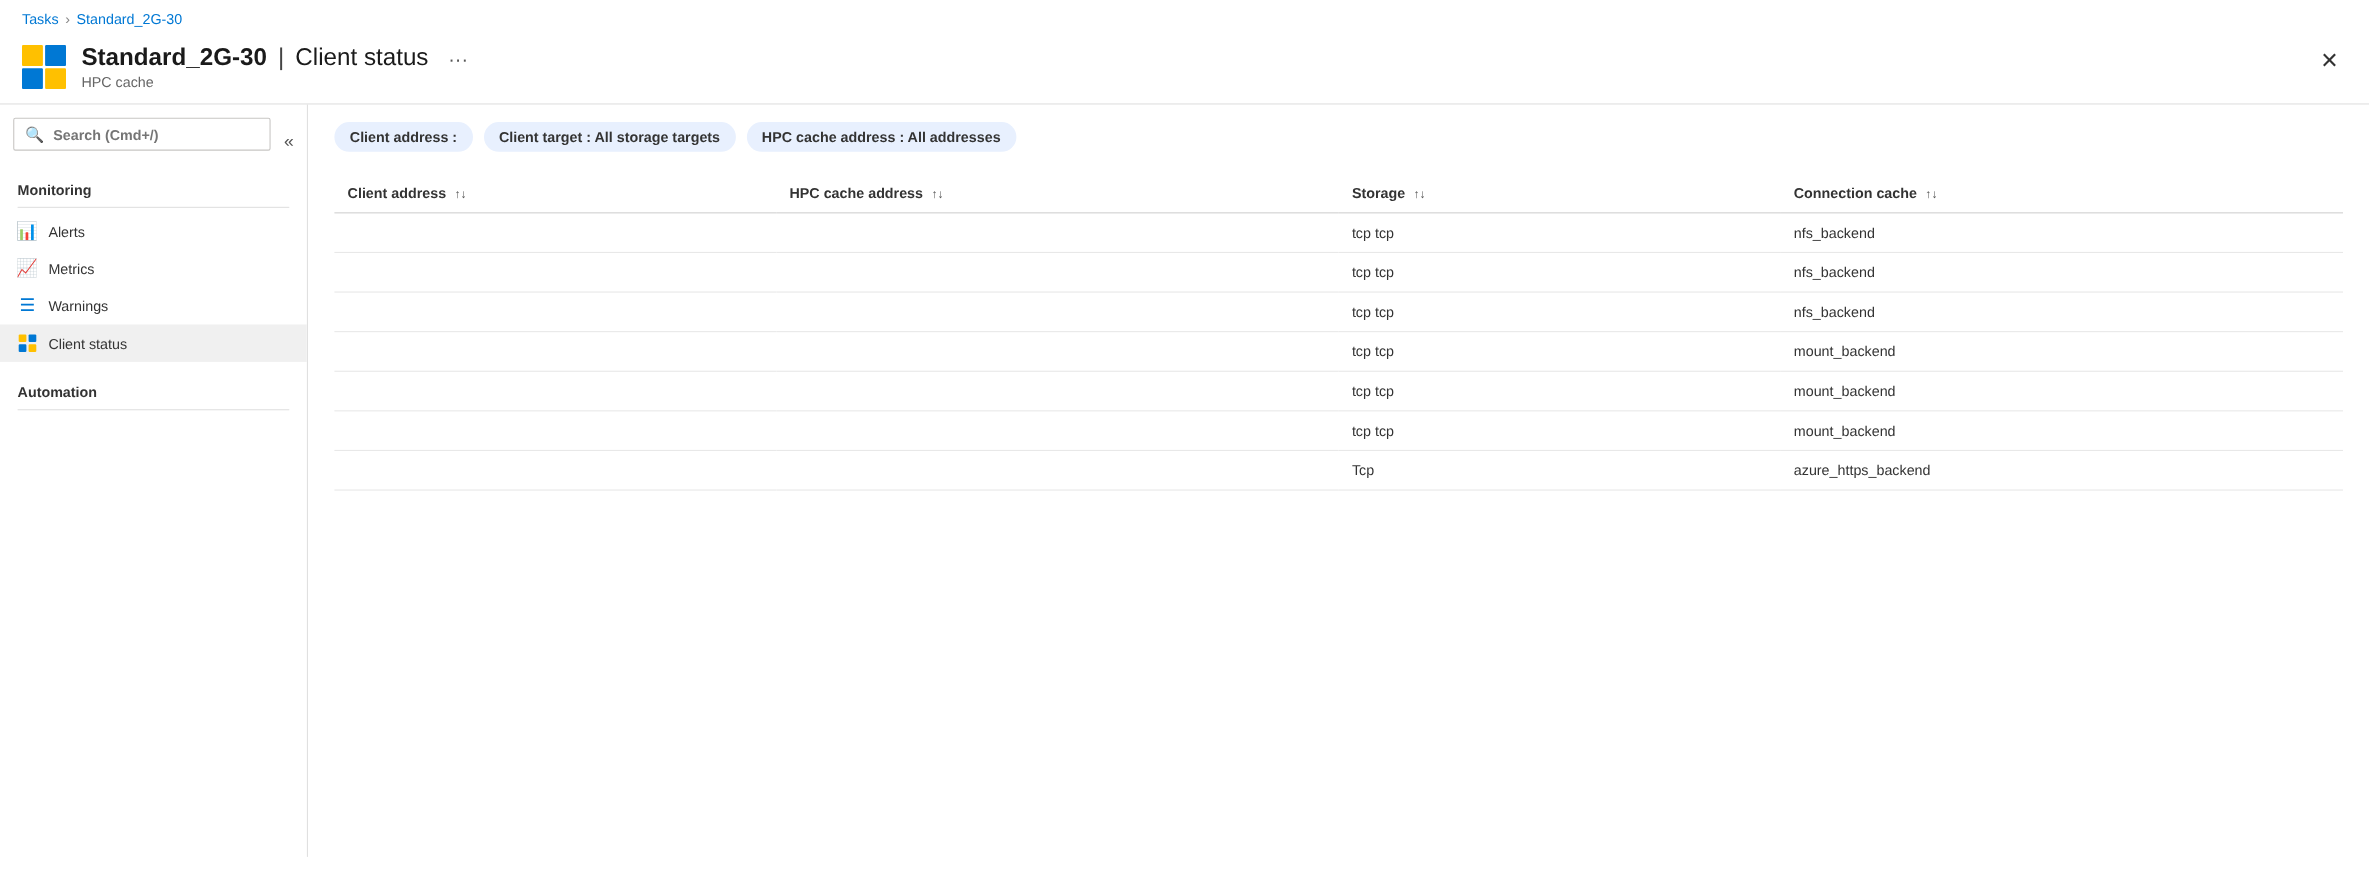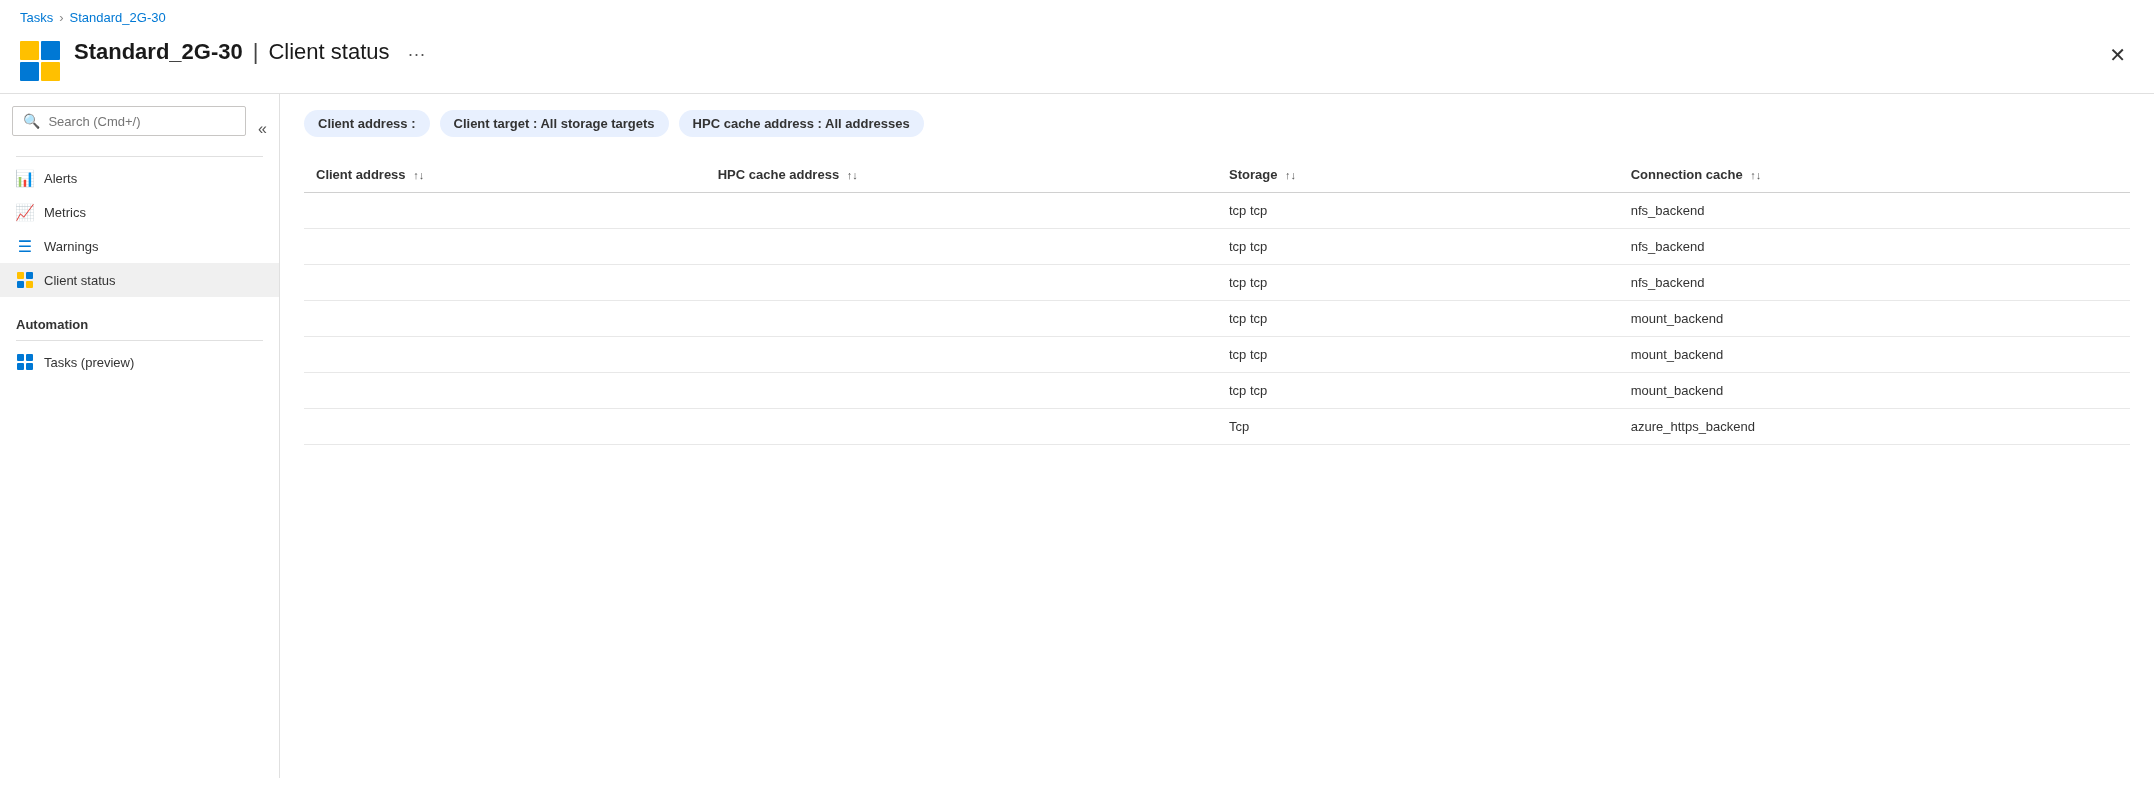--- a/index.html
+++ b/index.html
@@ -39,21 +39,21 @@
     .sidebar {
       width: 280px; min-width: 220px; border-right: 1px solid #e0e0e0;
       padding: 12px 0; overflow-y: auto; flex-shrink: 0;
     }
     .search-bar {
       display: flex; align-items: center; margin: 0 12px 16px 12px;
       border: 1px solid #c8c6c4; border-radius: 2px; padding: 6px 10px; gap: 8px;
       background: #fff;
     }
     .search-icon-svg { color: #666; font-size: 14px; }
-    .search-input { border: none; outline: none; font-size: 13px; color: #555; flex: 1; background: transparent; }
+    .search-input { border: none; outline: none; font-size: 13px; color: #555; flex: 1; background: transparent; font-weight: bold; }
     .collapse-btn { margin: 0 12px 0 auto; cursor: pointer; color: #555; font-size: 16px; }
 
     .section-header {
       font-size: 13px; font-weight: 600; color: #333;
       padding: 8px 16px 4px 16px; margin-top: 4px;
     }
     .section-divider { border: none; border-top: 1px solid #e0e0e0; margin: 4px 16px; }
 
     .nav-item {
       display: flex; align-items: center; gap: 10px;
@@ -117,35 +117,37 @@
     <div class="sq sq3"></div>
     <div class="sq sq4"></div>
   </div>
   <div class="header-title-area">
     <div class="header-title">
       <span class="header-title-name">Standard_2G-30</span>
       <span class="header-title-sep">|</span>
       <span>Client status</span>
       <span class="header-more">···</span>
     </div>
+    <div class="header-subtitle">HPC cache</div>
   </div>
   <div class="close-btn">✕</div>
 </div>
 
 <div class="main-layout">
 
   <div class="sidebar">
     <div style="display:flex; align-items:center;">
       <div class="search-bar" style="flex:1;">
         <span class="search-icon-svg">🔍</span>
         <input class="search-input" type="text" placeholder="Search (Cmd+/)" style="">
       </div>
       <span class="collapse-btn">«</span>
     </div>
 
+    <div class="section-header">Monitoring</div>
     <hr class="section-divider">
 
     <div class="nav-item">
       <div class="nav-icon">
         <span style="color:#107c10; font-size:16px;">📊</span>
       </div>
       <span>Alerts</span>
     </div>
 
     <div class="nav-item">
@@ -171,31 +173,20 @@
             <div class="mg3"></div>
             <div class="mg4"></div>
           </div>
       </div>
       <span>Client status</span>
     </div>
 
     <div class="section-header" style="margin-top:12px;">Automation</div>
     <hr class="section-divider">
 
-    <div class="nav-item">
-      <div class="nav-icon">
-        <div class="mini-grid-blue">
-            <div></div>
-            <div></div>
-            <div></div>
-            <div></div>
-          </div>
-      </div>
-      <span>Tasks (preview)</span>
-    </div>
   </div>
 
   <div class="content-area">
 
     <div class="filter-bar">
       <button class="filter-pill">
         <span>Client address :</span>
       </button>
       <button class="filter-pill">
         <span>Client target : </span><span>All storage targets</span>

